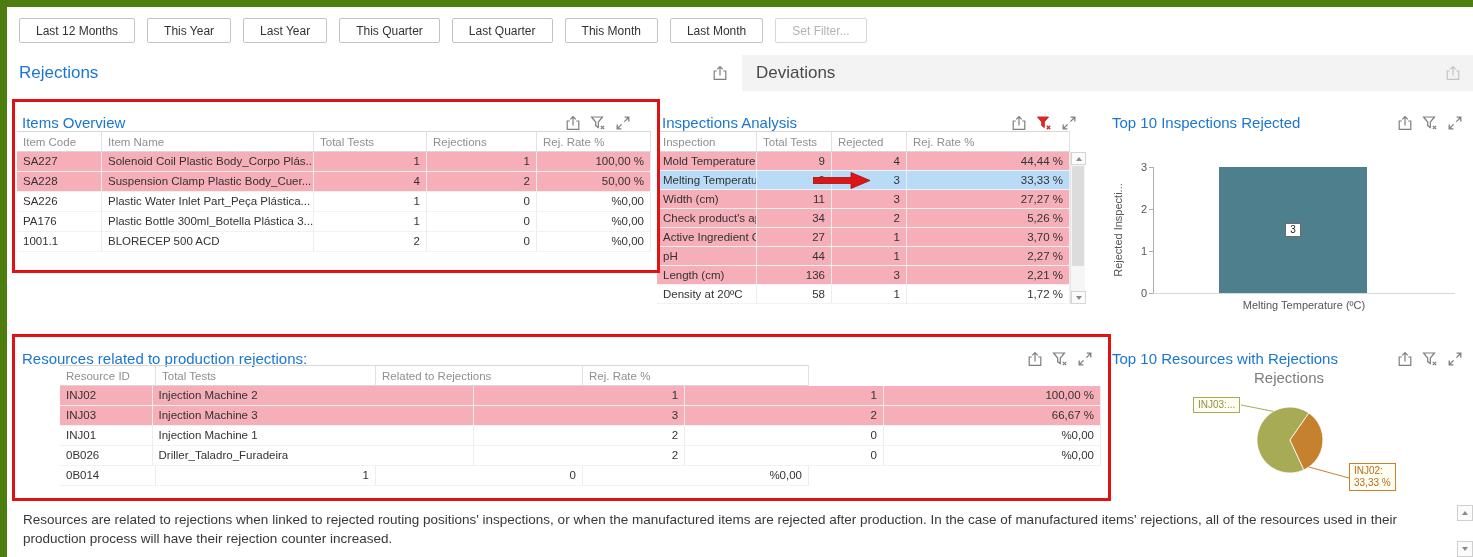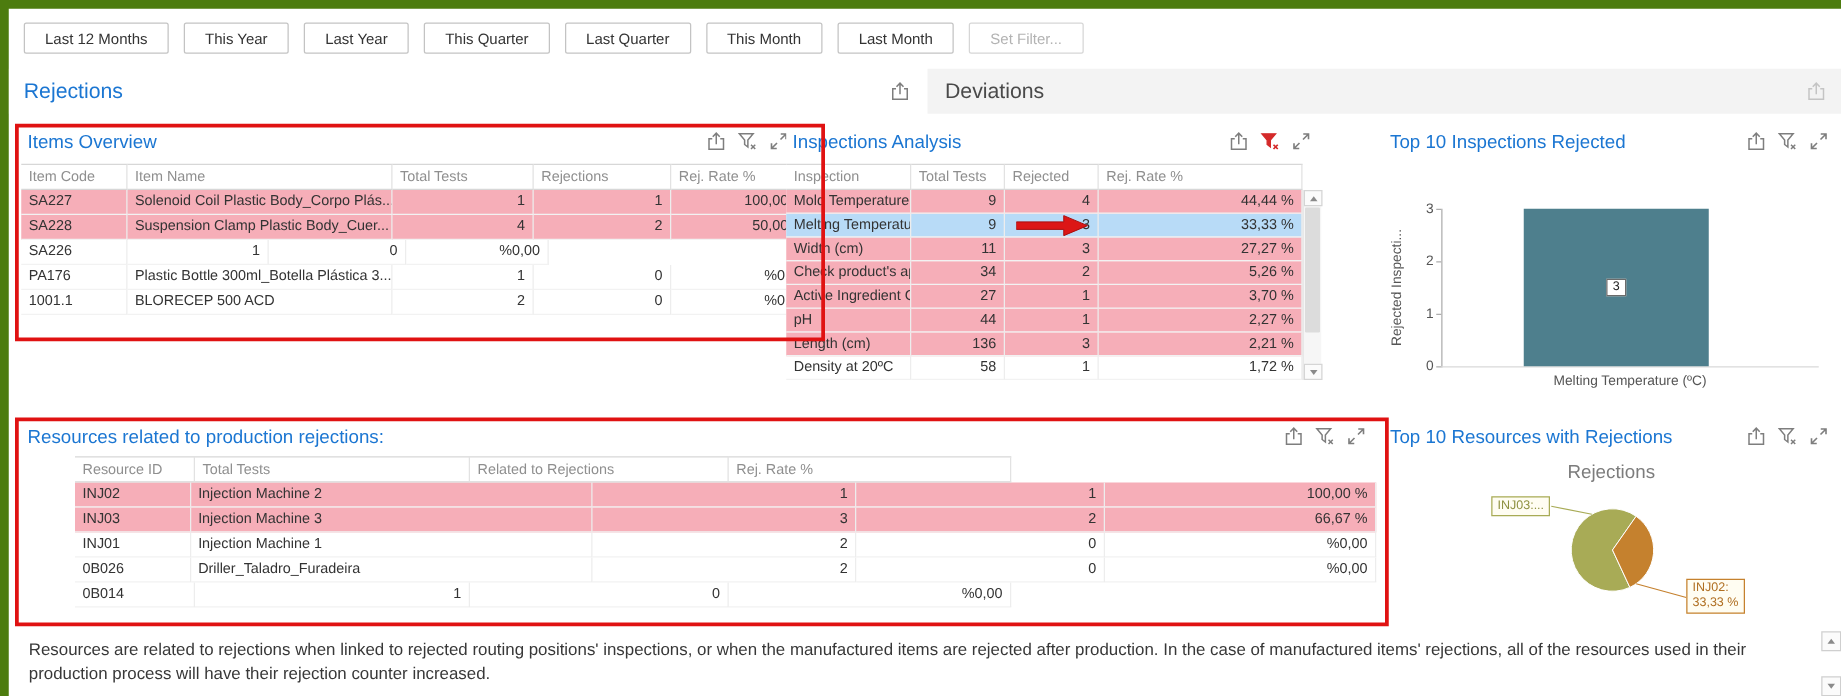--- a/index.html
+++ b/index.html
@@ -22,21 +22,21 @@
 
   
   .ic{display:inline-flex;width:16px;height:16px;color:#7e7e7e;cursor:pointer;}
   .ic svg{width:100%;height:100%;}
   .ic.red{color:#d42a2a;}
   .ic.light{color:#c4c4c4;}
   .picons{display:flex;gap:9px;align-items:center;}
 
   
   .panel{position:absolute;background:#fff;}
-  .phead{display:flex;align-items:flex-start;justify-content:space-between;height:26px;padding:2px 8px 0 5px;}
+  .phead{display:flex;align-items:flex-end;justify-content:space-between;height:26px;padding:2px 8px 0 5px;}
   .ptitle{font-size:15px;color:#1b76d2;white-space:nowrap;}
   .inset .picons{margin-right:12px;}
 
   
   .tbl{position:absolute;left:0;right:0;}
   .trh,.tr{display:flex;}
   .cell{box-sizing:border-box;padding:0 6px;font-size:11.5px;color:#333;overflow:hidden;white-space:nowrap;border-right:1px solid #ededed;}
   .trh .cell{color:#8f8f8f;border-top:1px solid #d7d7d7;border-bottom:1px solid #d7d7d7;height:21px;line-height:20px;border-right:1px solid #e2e2e2;}
   .tr .cell{border-bottom:1px solid #f2f2f2;}
   .num{text-align:right;}
@@ -176,20 +176,21 @@
       </div>
       <div class="tr pink">
         <span class="cell c1">SA228</span>
         <span class="cell c2">Suspension Clamp Plastic Body_Cuer...</span>
         <span class="cell c3 num">4</span>
         <span class="cell c4 num">2</span>
         <span class="cell c5 num">50,00 %</span>
       </div>
       <div class="tr">
         <span class="cell c1">SA226</span>
+        <span class="cell c2">Plastic Water Inlet Part_Peça Plástica...</span>
         <span class="cell c3 num">1</span>
         <span class="cell c4 num">0</span>
         <span class="cell c5 num">%0,00</span>
       </div>
       <div class="tr">
         <span class="cell c1">PA176</span>
         <span class="cell c2">Plastic Bottle 300ml_Botella Plástica 3...</span>
         <span class="cell c3 num">1</span>
         <span class="cell c4 num">0</span>
         <span class="cell c5 num">%0,00</span>
@@ -197,21 +198,21 @@
       <div class="tr">
         <span class="cell c1">1001.1</span>
         <span class="cell c2">BLORECEP 500 ACD</span>
         <span class="cell c3 num">2</span>
         <span class="cell c4 num">0</span>
         <span class="cell c5 num">%0,00</span>
       </div>
     </div>
   </div>
 
-  <div class="panel" style="left:622px;top:96px;width:428px;height:212px;">
+  <div class="panel" style="left:650px;top:96px;width:428px;height:212px;">
     <div class="phead">
       <span class="ptitle">Inspections Analysis</span>
       <span class="picons">
         <span class="ic">
             <svg>
               <use href="#i-export"></use>
             </svg>
           </span>
         <span class="ic red">
             <svg>

